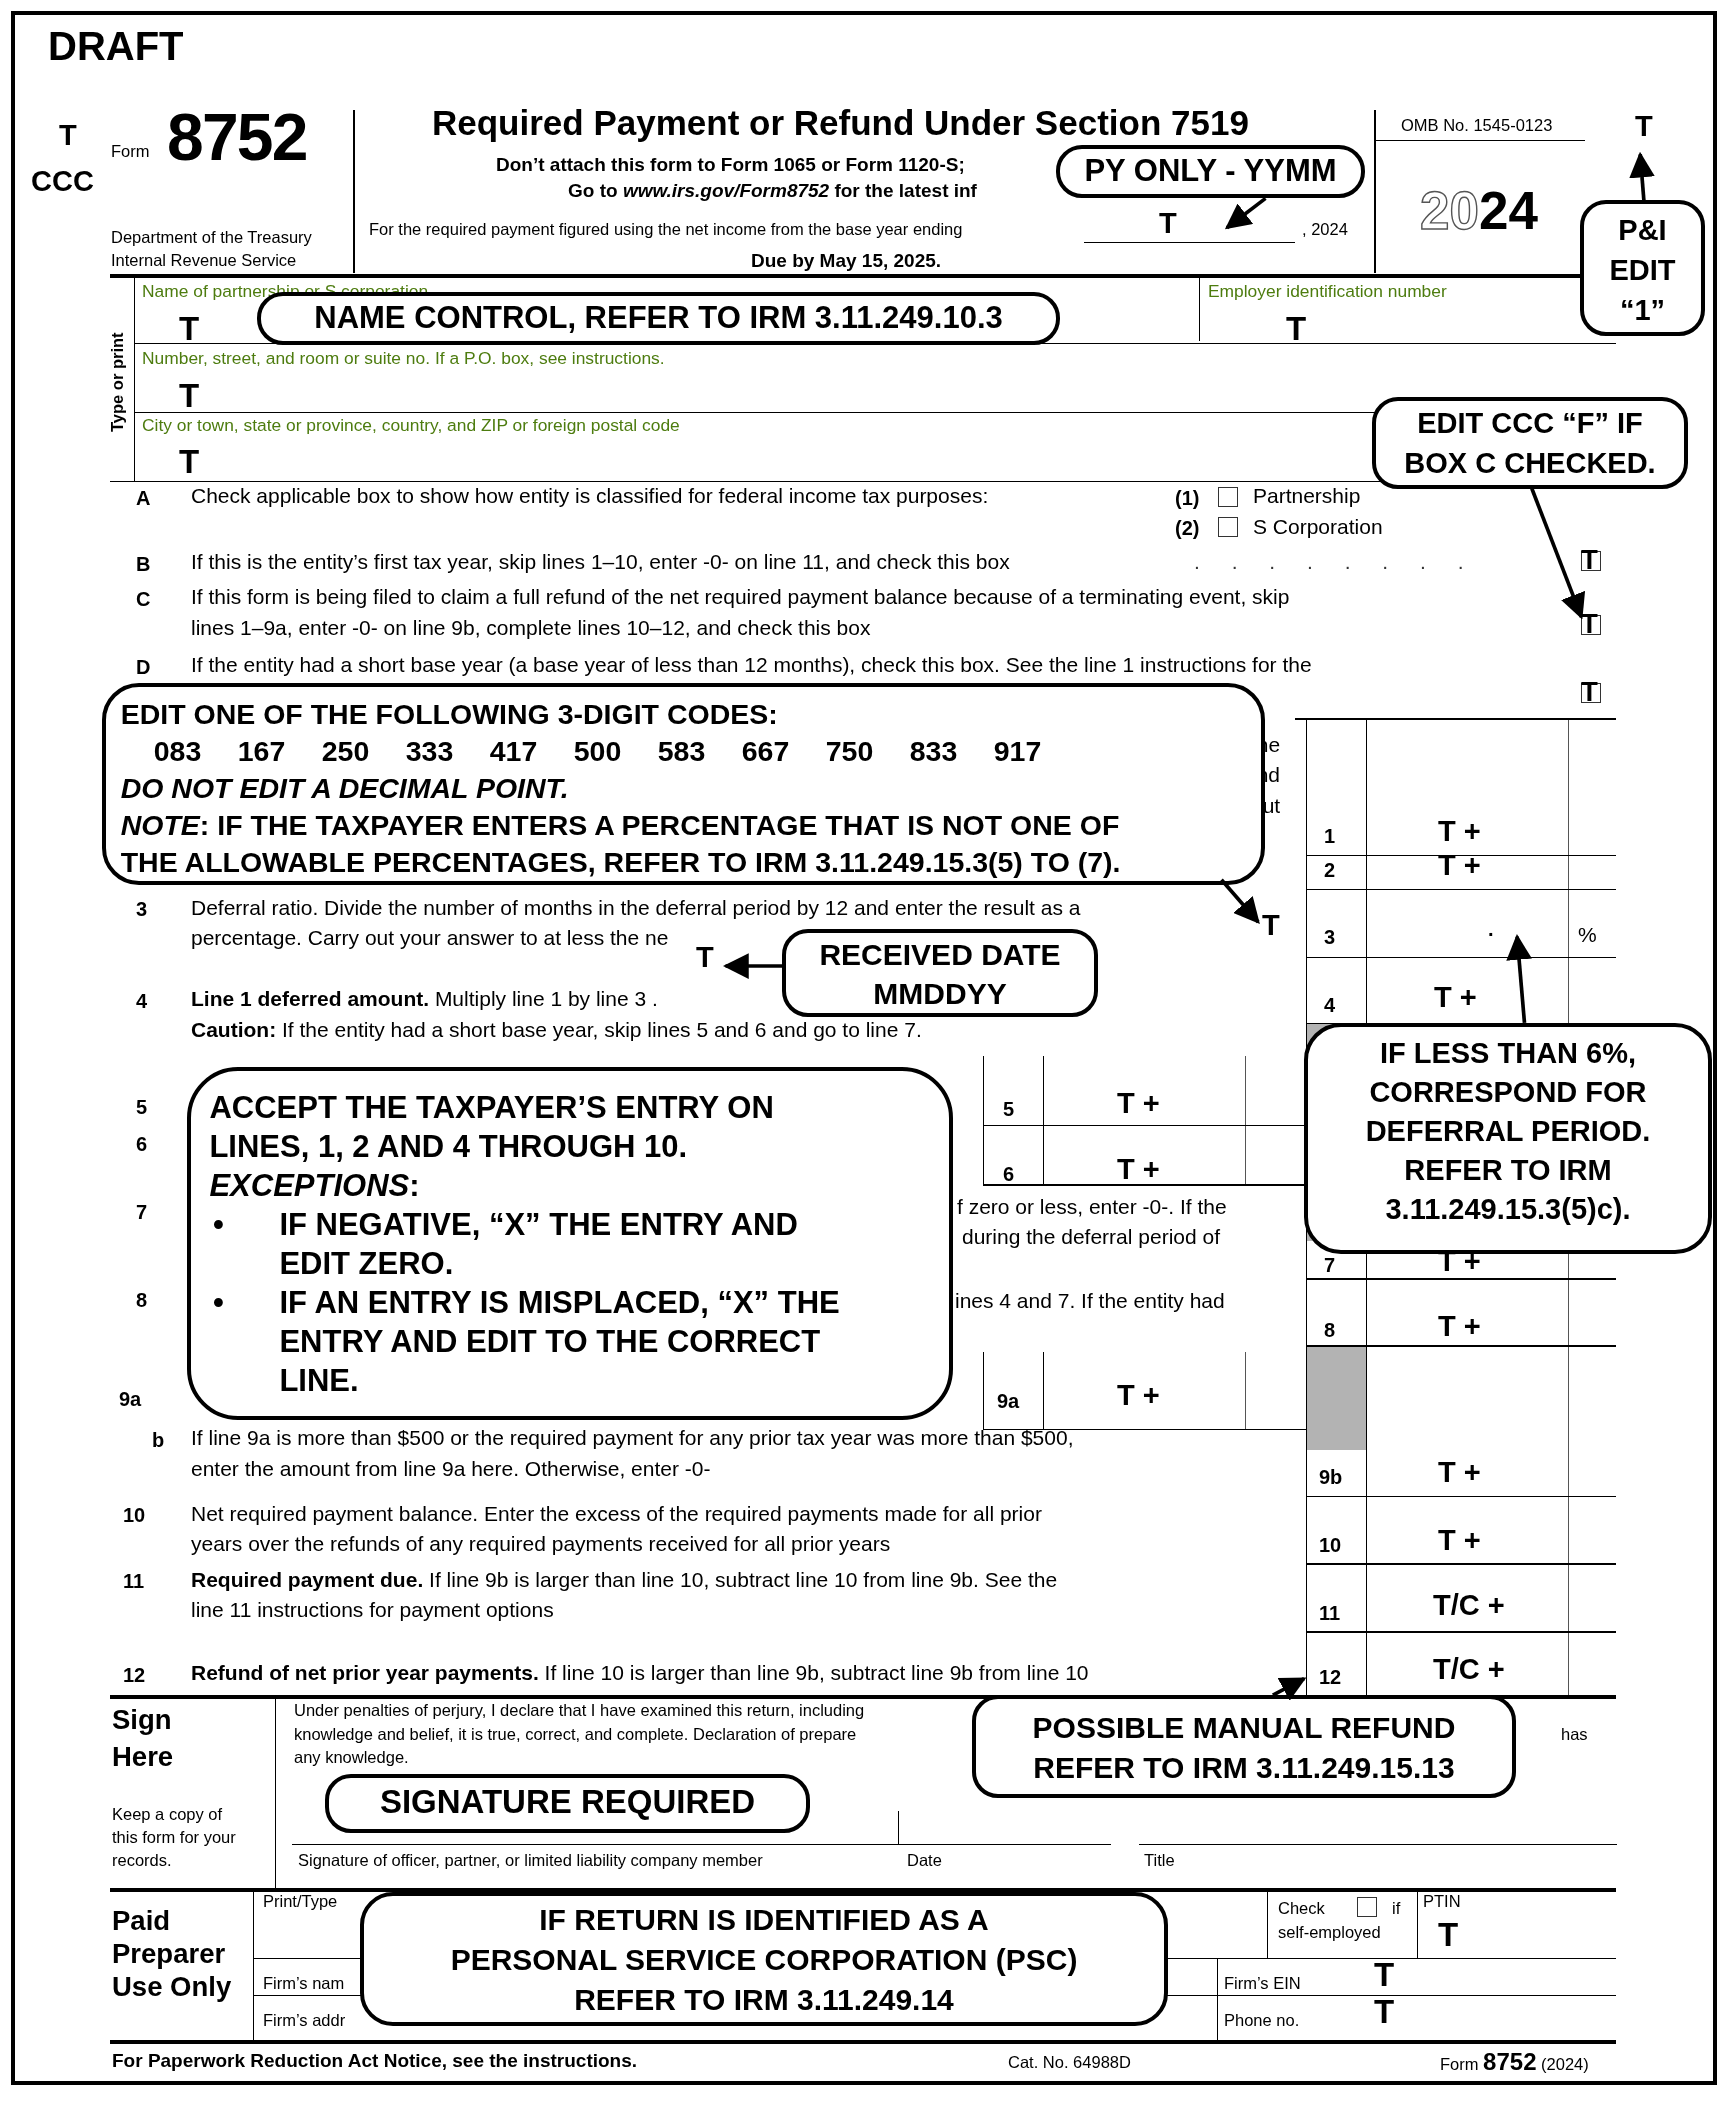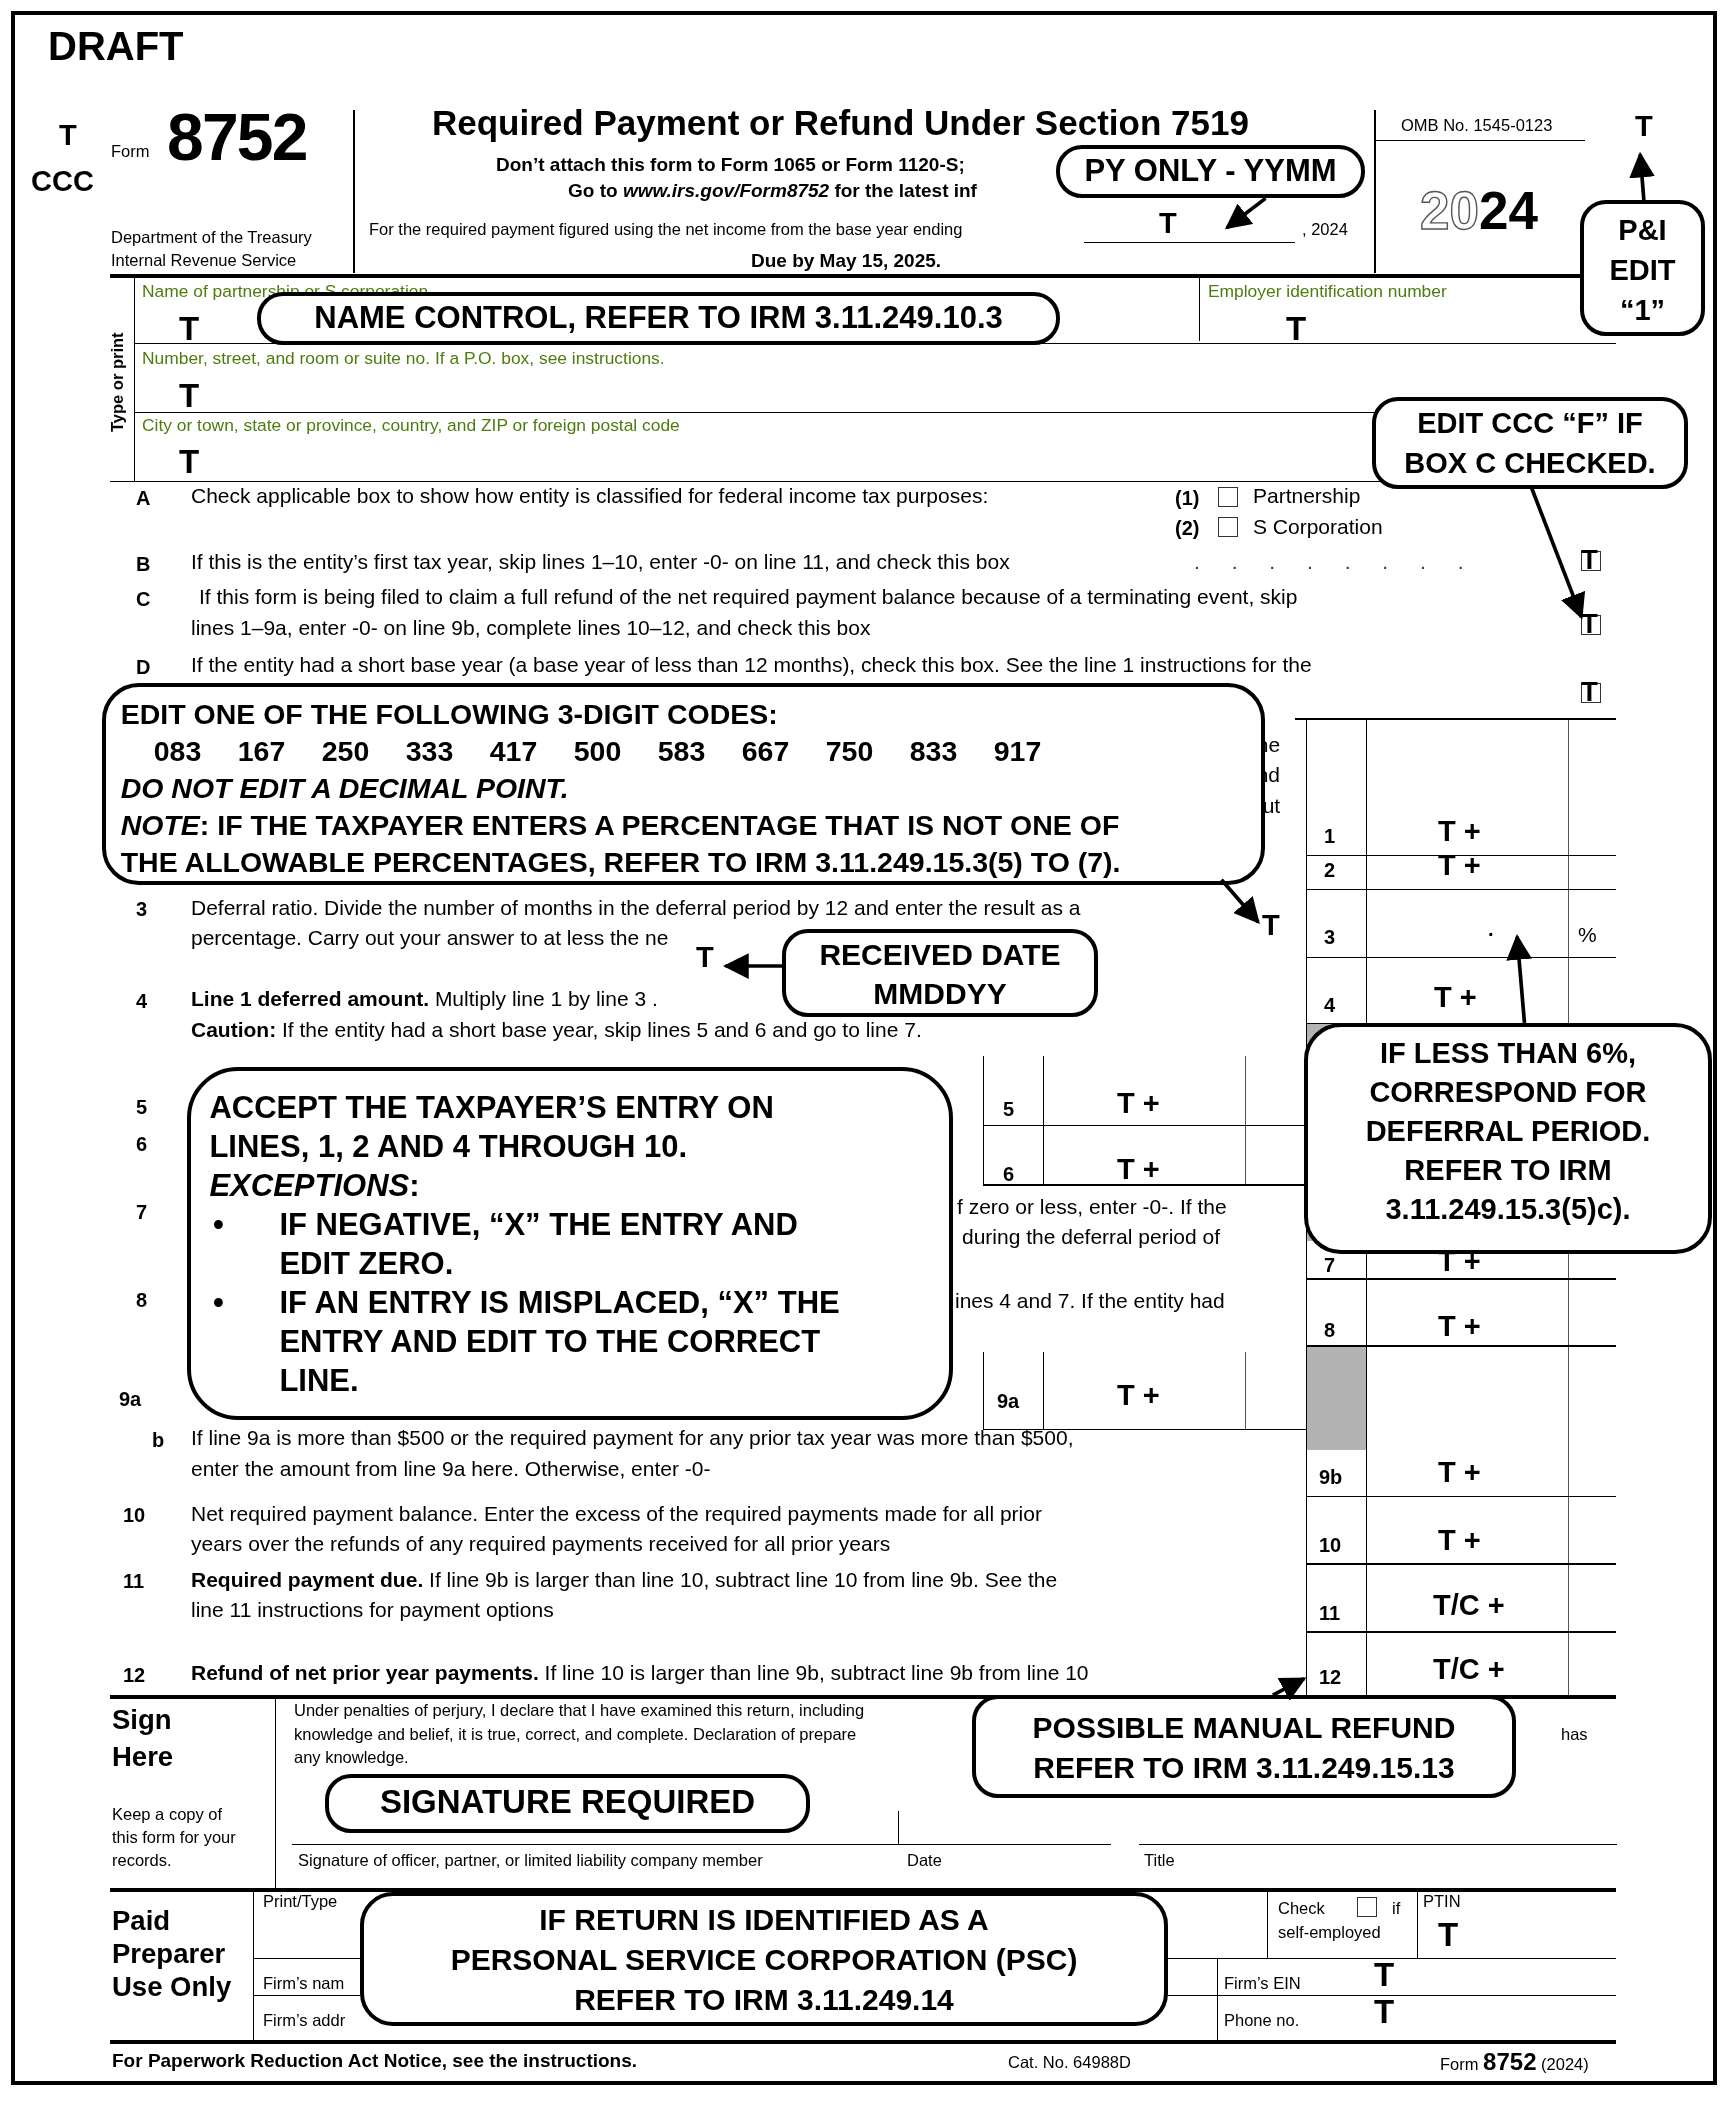--- a/index.html
+++ b/index.html
@@ -78,21 +78,21 @@
 <div class="cb" style="left:1218px;top:517px;"></div>
 <div class="abs text" style="left:1253px;top:512px;">S Corporation</div>
 
 <div class="abs line-num" style="left:136px;top:553px;">B</div>
 <div class="abs text" style="left:191px;top:547px;">If this is the entity’s first tax year, skip lines 1–10, enter -0- on line 11, and check this box</div>
 <div class="abs dots text" style="left:1194px;top:547px;">. . . . . . . .</div>
 <div class="cb" style="left:1581px;top:551px;"></div>
 <div class="abs edit" style="left:1581px;top:544px;font-size:27.5px;">T</div>
 
 <div class="abs line-num" style="left:136px;top:588px;">C</div>
-<div class="abs text" style="left:191px;top:582px;margin-left:8px;">If this form is being filed to claim a full refund of the net required payment balance because of a terminating event, skip</div>
+<div class="abs text" style="left:191px;top:582px;">If this form is being filed to claim a full refund of the net required payment balance because of a terminating event, skip</div>
 <div class="abs text" style="left:191px;top:613px;">lines 1–9a, enter -0- on line 9b, complete lines 10–12, and check this box</div>
 <div class="cb" style="left:1581px;top:615px;"></div>
 <div class="abs edit" style="left:1581px;top:608px;font-size:27.5px;">T</div>
 
 <div class="abs line-num" style="left:136px;top:656px;">D</div>
 <div class="abs text" style="left:191px;top:650px;">If the entity had a short base year (a base year of less than 12 months), check this box. See the line 1 instructions for the</div>
 <div class="cb" style="left:1581px;top:683px;"></div>
 <div class="abs edit" style="left:1581px;top:676px;font-size:27.5px;">T</div>
 <div class="hline med" style="left:1295px;top:718px;width:321px;"></div>
 

